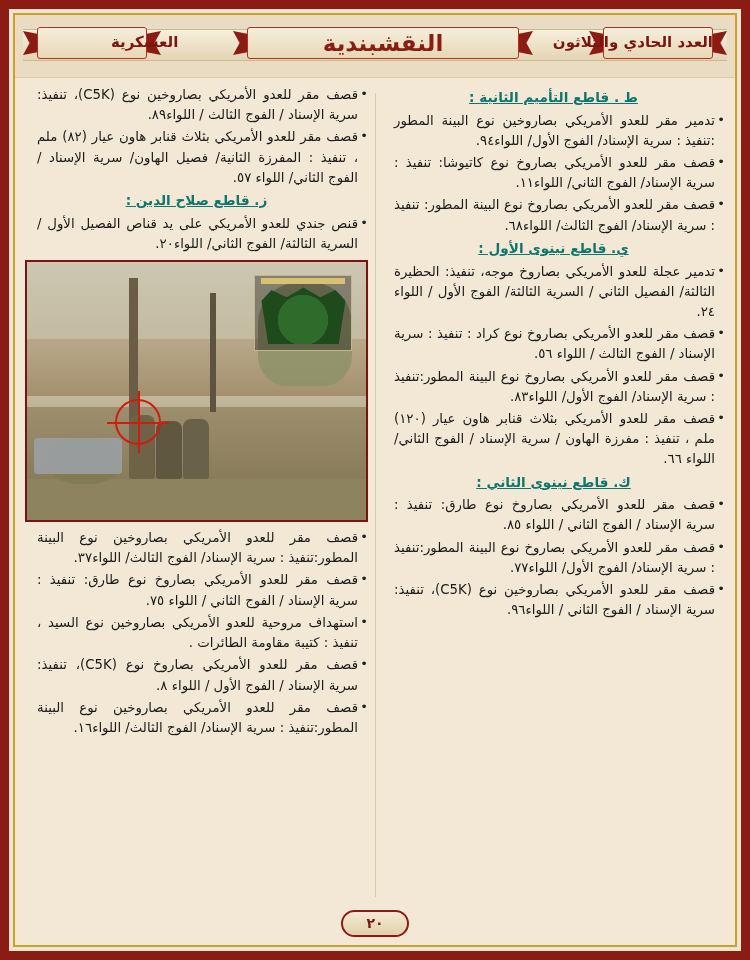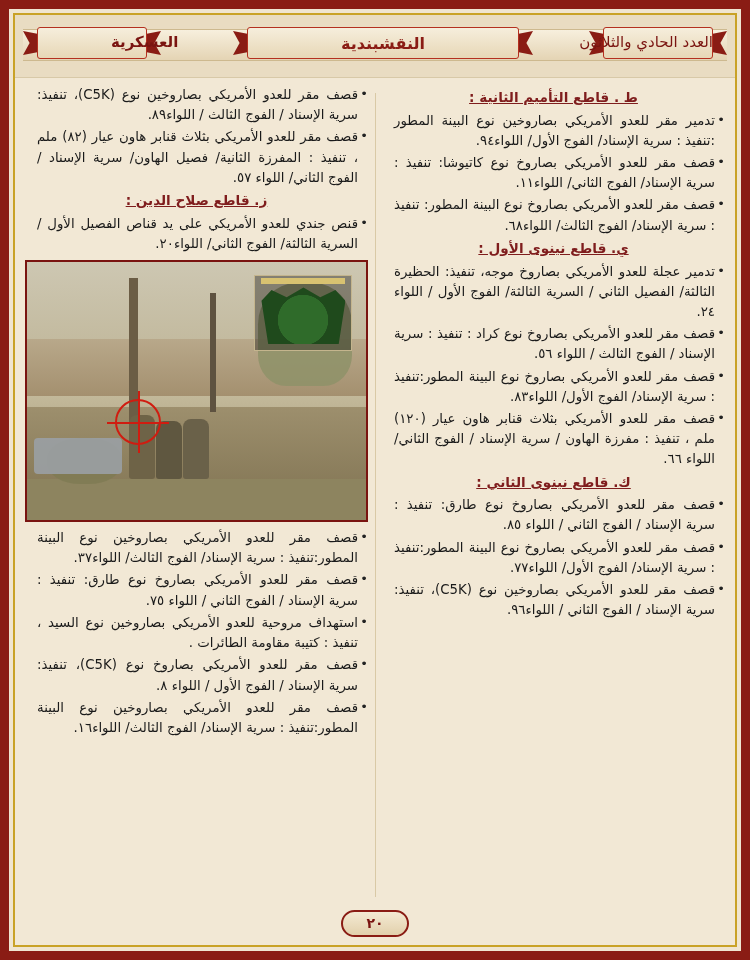--- a/index.html
+++ b/index.html
@@ -45,21 +45,21 @@
     height: 30px;
     background: linear-gradient(#f7efdd, #e4d4b4);
     border-top: 1px solid #cdb98f;
     border-bottom: 1px solid #cdb98f;
   }
   .issue-no {
     position: absolute;
     top: 18px;
     right: 22px;
     font-size: 15px;
-    font-weight: normal;
+    font-weight: bold;
     color: #7a1410;
     letter-spacing: 0;
   }
   .mag-section {
     position: absolute;
     top: 18px;
     left: 60px;
     font-size: 15px;
     font-weight: bold;
     color: #7a1410;
@@ -97,21 +97,21 @@
     display: flex;
     align-items: center;
     justify-content: center;
     font-size: 16px;
     font-weight: bold;
     color: #8a1c14;
     z-index: 3;
   }
   #ribbon-left { left: 8px; }
   #ribbon-mid { left: 218px; width: 300px; }
-  #ribbon-mid .rb-text { font-size: 16px; color: #8a1c14; }
+  #ribbon-mid .rb-text { font-size: 23px; color: #8a1c14; }
   #ribbon-right { right: 8px; }
 
   
   .columns {
     position: absolute;
     top: 70px;
     right: 10px;
     left: 10px;
     bottom: 44px;
     display: flex;
@@ -128,21 +128,21 @@
   }
   .col-divider {
     position: absolute;
     top: 78px;
     bottom: 48px;
     left: 50%;
     width: 1px;
     background: #d9c9a6;
   }
   .subhead {
-    color: #7f1d1d;
+    color: #0f766e;
     font-weight: bold;
     font-size: 13.6px;
     text-align: center;
     text-decoration: underline;
     margin: 2px 0 3px 0;
   }
   .item {
     margin: 0 0 2px 12px;
     padding-right: 10px;
     position: relative;

